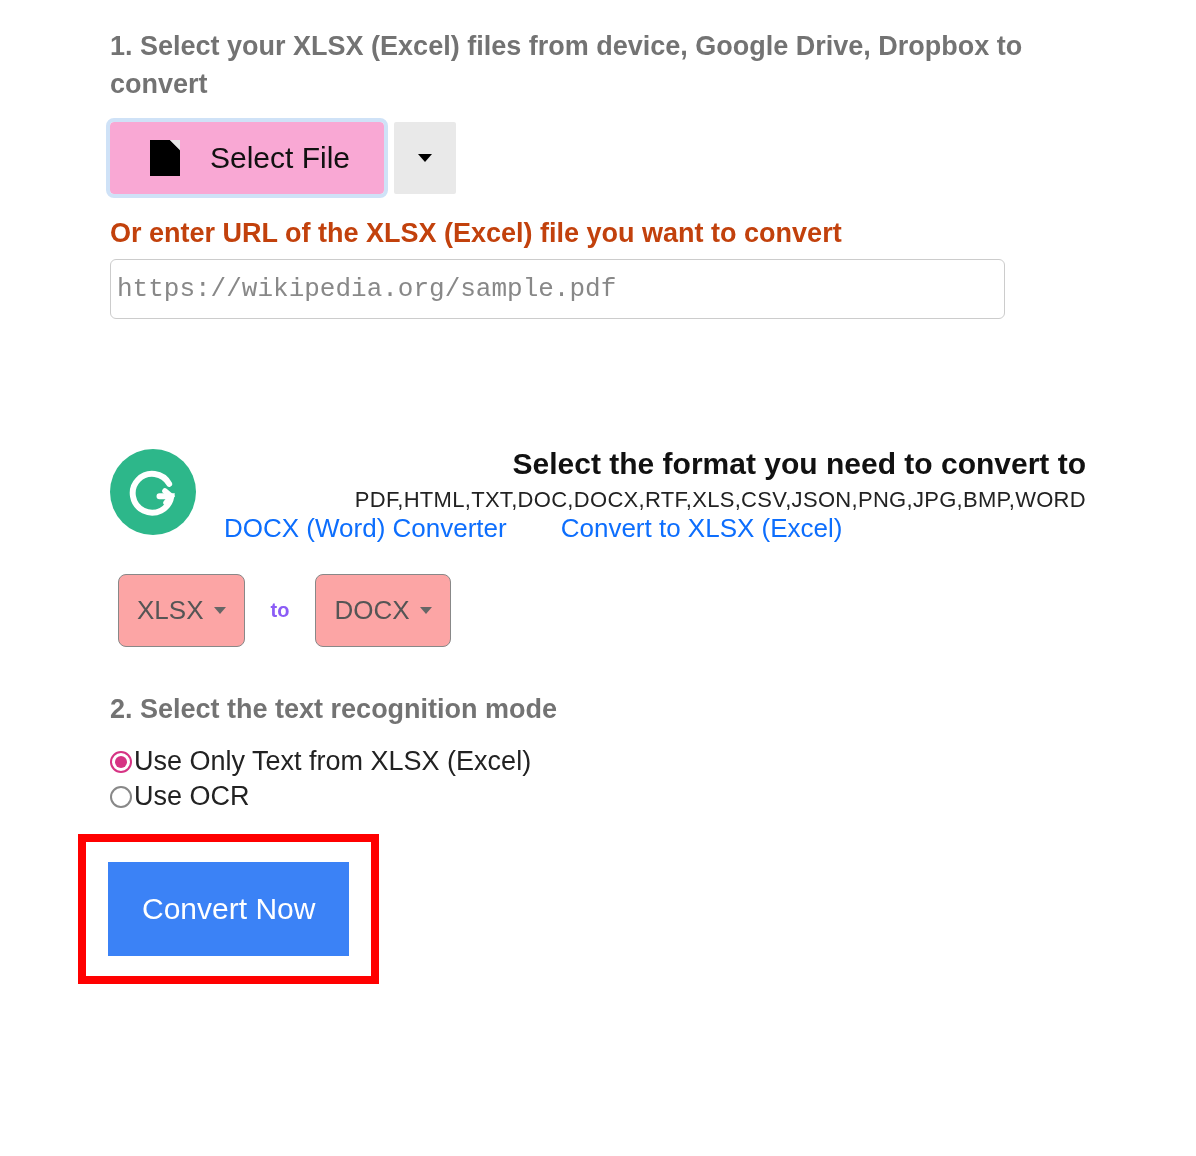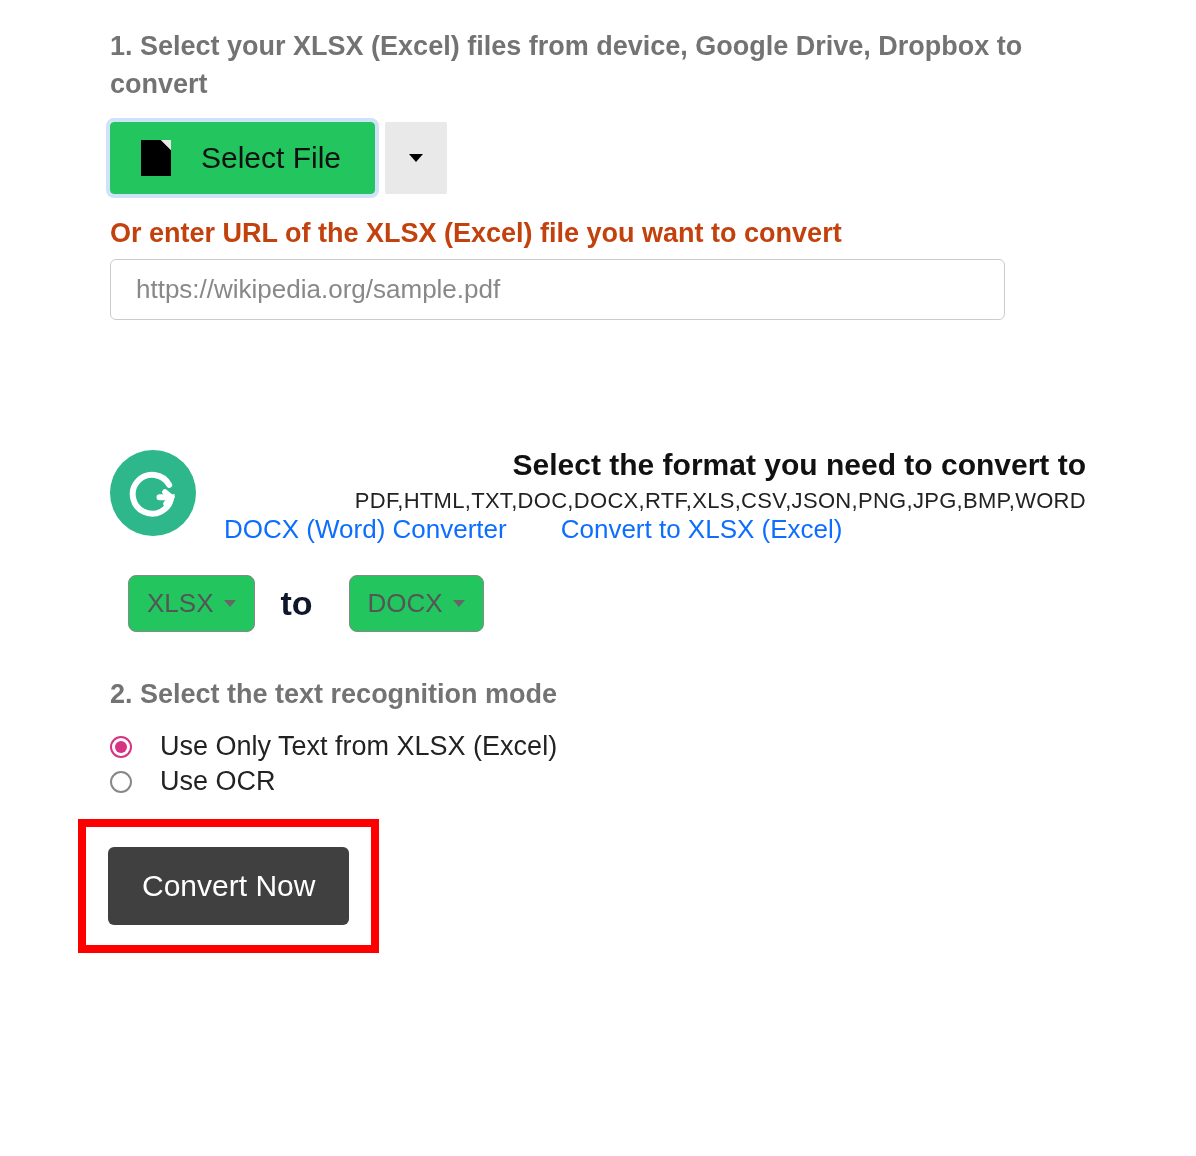--- a/index.html
+++ b/index.html
@@ -18,23 +18,23 @@
     }
     .file-row {
       display: flex;
       gap: 10px;
       margin-bottom: 24px;
     }
     .select-file-btn {
       display: flex;
       align-items: center;
       gap: 30px;
-      background: #22c55e;
+      background: #f9a8d4;
       border: none;
-      padding: 18px 34px 18px 31px;
+      padding: 18px 34px 18px 40px;
       font-size: 30px;
       color: #111;
       cursor: pointer;
       outline: 4px solid #cfe2f7;
       outline-offset: 0;
       border-radius: 4px;
     }
     .file-icon {
       width: 30px;
       height: 36px;
@@ -79,25 +79,26 @@
       border-top: 8px solid #000;
     }
     .url-label {
       font-size: 27px;
       font-weight: 700;
       color: #c2410c;
       margin-bottom: 10px;
     }
     .url-input {
       width: 895px;
-      padding: 14px 25px;
+      padding: 14px 6px;
       font-size: 26px;
       color: #111;
       border: 1px solid #ccc;
       border-radius: 6px;
+      font-family: Liberation Mono, monospace;
     }
     .url-input::placeholder { color: #888; }
     .format-block {
       display: flex;
       gap: 28px;
       margin-top: 128px;
       margin-bottom: 30px;
       text-align: right;
     }
     .g-icon {
@@ -139,48 +140,47 @@
     .convert-row {
       display: flex;
       align-items: center;
       gap: 26px;
       margin-left: 8px;
       margin-bottom: 44px;
     }
     .fmt-select {
       border: 1px solid #888;
       border-radius: 8px;
-      padding: 12px 18px;
+      padding: 20px 18px;
       font-size: 26px;
       color: #555;
-      background: #22c55e;
+      background: #fca5a5;
       cursor: pointer;
       display: flex;
       align-items: center;
       gap: 8px;
-      margin-left: 10px;
     }
     .fmt-select .caret-sm {
       width: 0;
       height: 0;
       border-left: 6px solid transparent;
       border-right: 6px solid transparent;
       border-top: 7px solid #666;
       margin-left: 2px;
     }
     .to-label {
-      font-size: 34px;
+      font-size: 20px;
       font-weight: 800;
-      color: #0f172a;
+      color: #8b5cf6;
     }
     .radio-group { margin-top: 10px; margin-bottom: 22px; }
     .radio-row {
       display: flex;
       align-items: center;
-      gap: 28px;
+      gap: 2px;
       font-size: 27px;
       color: #222;
       margin-bottom: 4px;
     }
     .radio {
       width: 22px;
       height: 22px;
       border: 2px solid #888;
       border-radius: 50%;
       display: flex;
@@ -197,25 +197,25 @@
       background: #d63384;
       border-radius: 50%;
     }
     .convert-action-wrap {
       display: inline-block;
       padding: 20px 22px;
       border: 8px solid #ff0000;
       margin-left: -32px;
     }
     .convert-btn {
-      background: #404040;
+      background: #3b82f6;
       color: #fff;
       border: none;
-      border-radius: 6px;
-      padding: 22px 34px;
+      border-radius: 0;
+      padding: 30px 34px;
       font-size: 30px;
       cursor: pointer;
     }
   </style>
 </head>
 <body>
 
 
 
 

